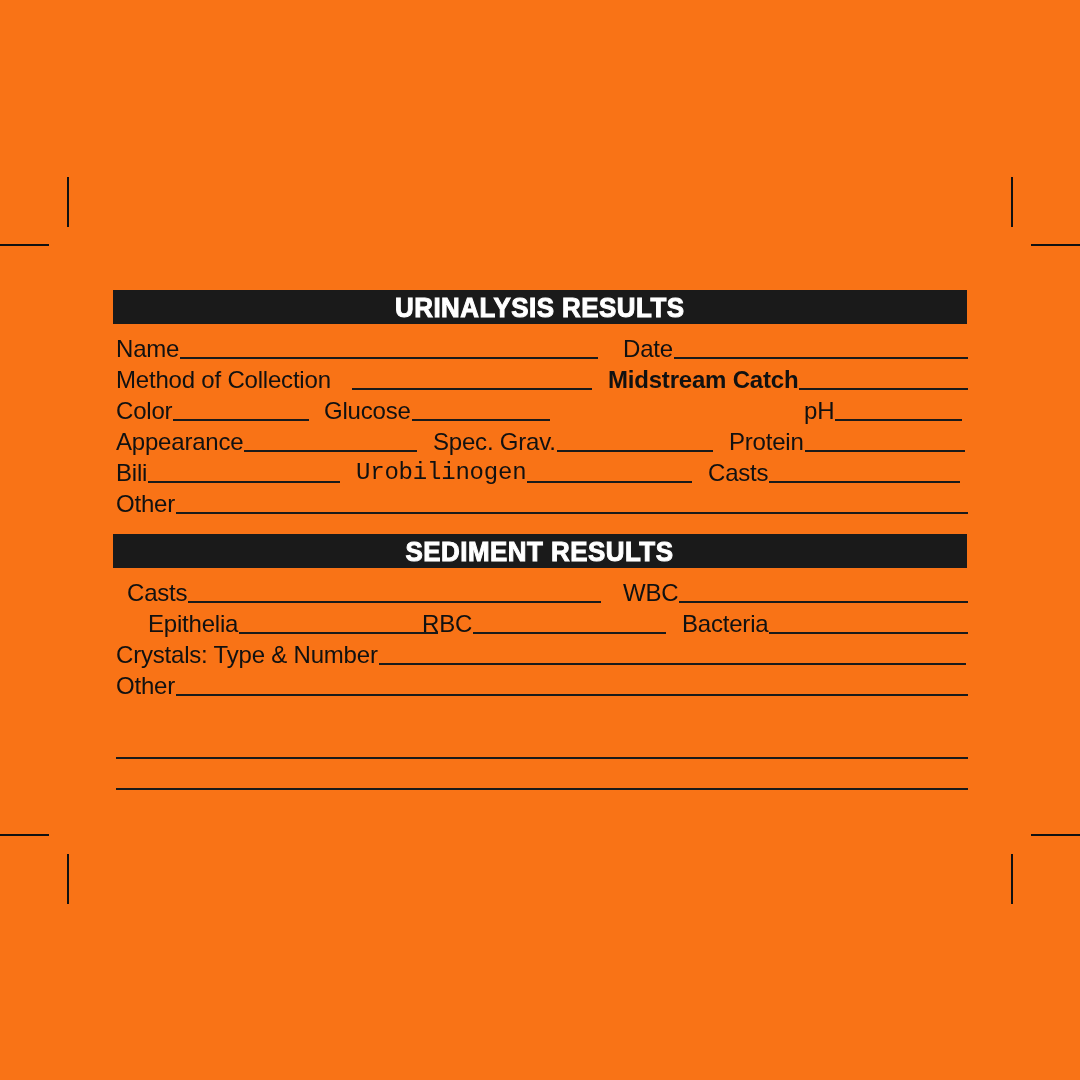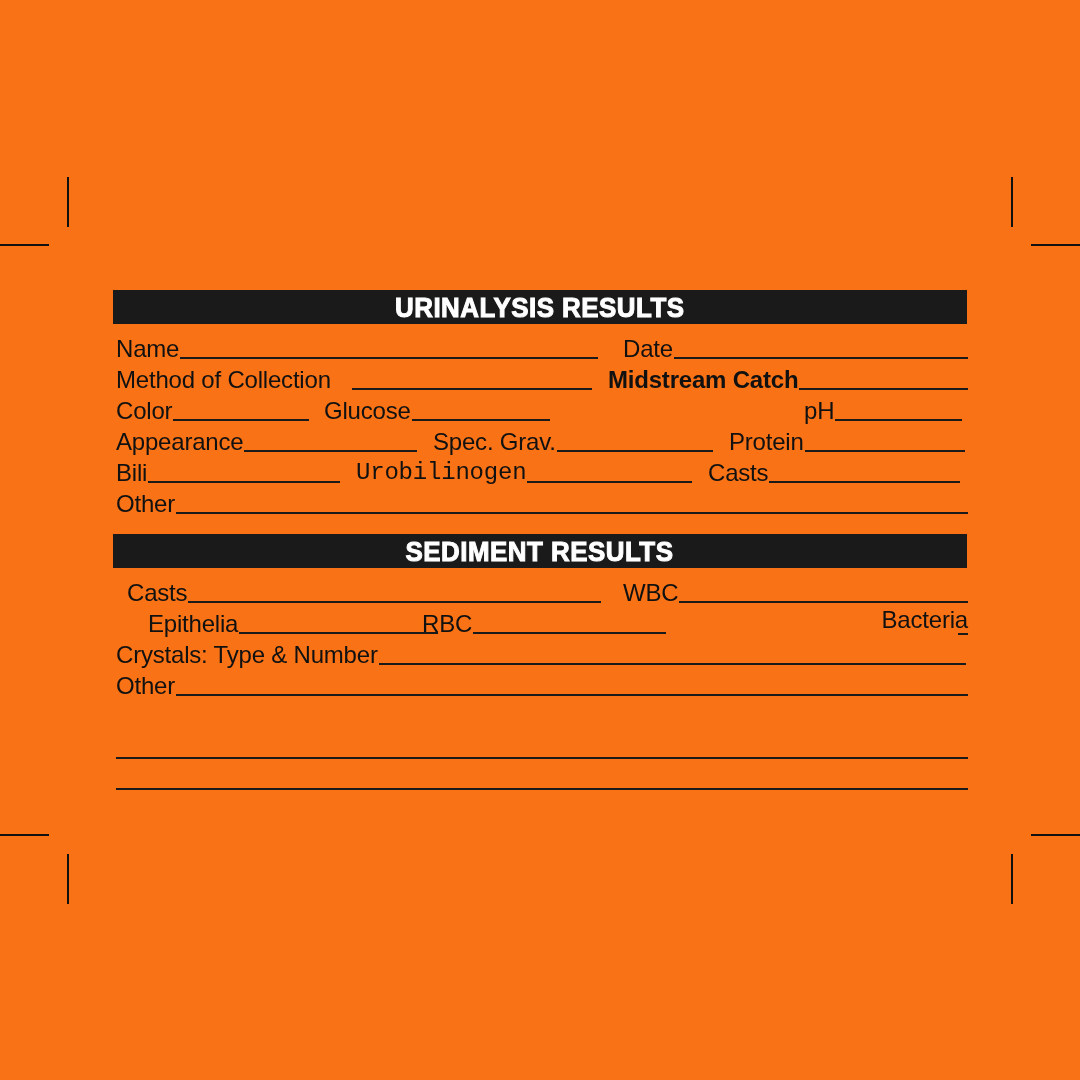--- a/index.html
+++ b/index.html
@@ -147,21 +147,21 @@
   </div>
 
   <div class="field" style="left:116px; top:607px; width:290px;margin-left:32px;">
     <span class="label">Epithelia</span>
     <span class="line"></span>
   </div>
   <div class="field" style="left:422px; top:607px; width:244px;">
     <span class="label">RBC</span>
     <span class="line"></span>
   </div>
-  <div class="field" style="left:682px; top:607px; width:286px;flex-direction:column;">
+  <div class="field" style="left:682px; top:607px; width:286px;">
     <span class="label">Bacteria</span>
     <span class="line"></span>
   </div>
 
   <div class="field" style="left:116px; top:638px; width:850px;">
     <span class="label">Crystals: Type &amp; Number</span>
     <span class="line"></span>
   </div>
 
   <div class="field" style="left:116px; top:669px; width:852px;">

